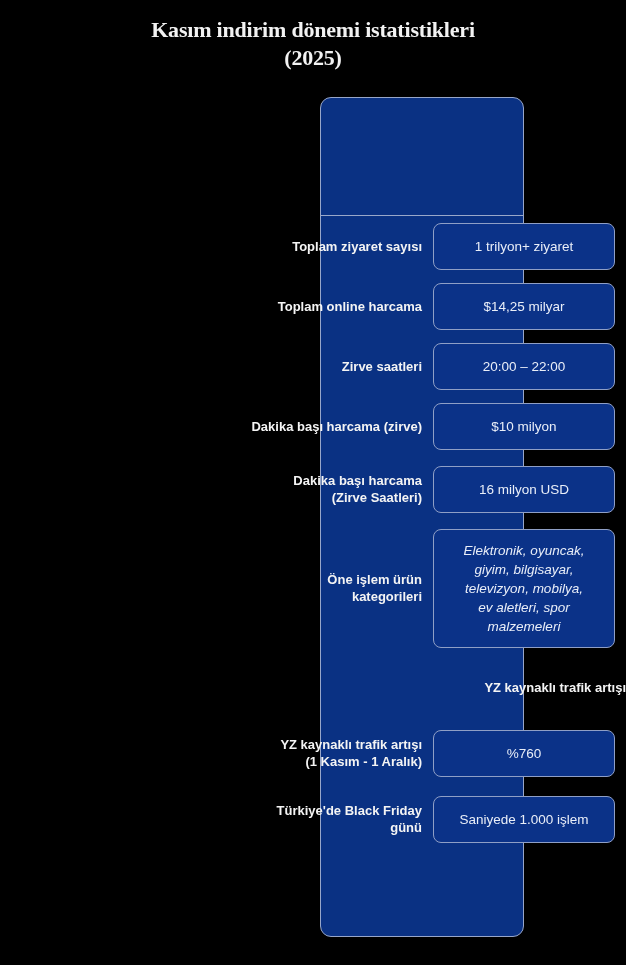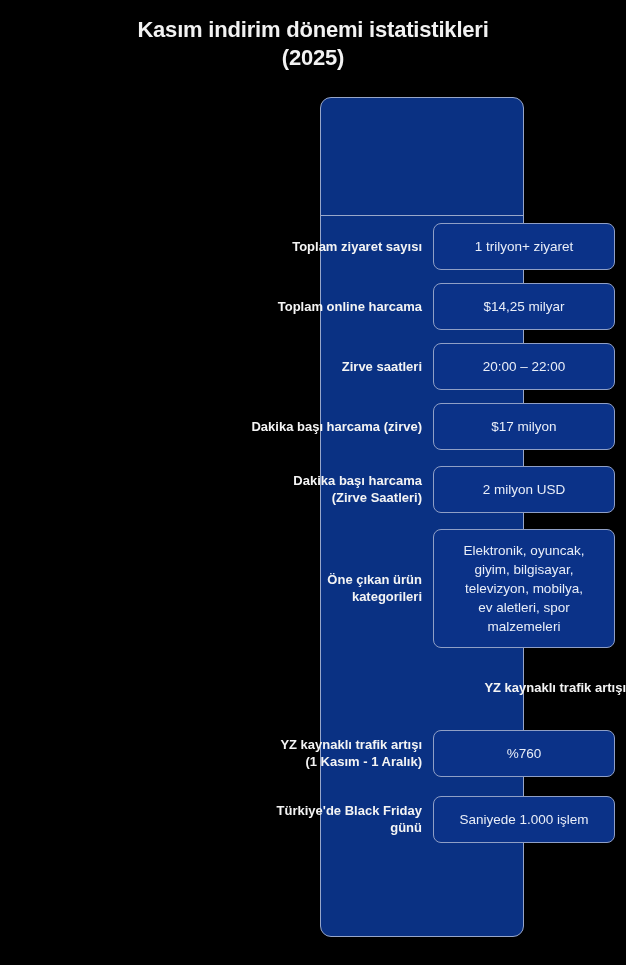--- a/index.html
+++ b/index.html
@@ -22,20 +22,21 @@
     left: 0;
     top: 16px;
     width: 626px;
     text-align: center;
     color: #f2f2f2;
     font-size: 22px;
     font-weight: bold;
     line-height: 28px;
     letter-spacing: -0.2px;
     white-space: pre-line;
+    font-family: Liberation Serif, serif;
   }
 
   
   #stats-table {
     position: absolute;
     left: 0;
     top: 97px;
     width: 626px;
     height: 840px;
   }
@@ -116,21 +117,21 @@
     padding: 13px 6px;
     white-space: pre-line;
   }
 
   
   .h-std   { height: 60px; align-items: center; }
   .h-tall  { height: 66px; }
   .h-multi { height: 132px; }
   .h-last  { height: 66px; align-items: center; }
 
-  .h-multi .value-box { padding: 11px 20px; }
+  .h-multi .value-box { padding: 11px 20px; font-style: italic; }
 </style>
 </head>
 <body>
 
 <div id="page-title">Kasım indirim dönemi istatistikleri
 (2025)</div>
 
 <div id="stats-table">
 
   <div id="value-panel">
@@ -157,34 +158,34 @@
     <div class="stat-row h-std">
       <div class="row-label">Zirve saatleri</div>
       <div class="value-cell">
         <div class="value-box">20:00 – 22:00</div>
       </div>
     </div>
 
     <div class="stat-row h-std">
       <div class="row-label">Dakika başı harcama (zirve)</div>
       <div class="value-cell">
-        <div class="value-box">$17 milyon</div>
+        <div class="value-box">$10 milyon</div>
       </div>
     </div>
 
     <div class="stat-row h-tall">
       <div class="row-label">Dakika başı harcama
 (Zirve Saatleri)</div>
       <div class="value-cell">
-        <div class="value-box">2 milyon USD</div>
+        <div class="value-box">16 milyon USD</div>
       </div>
     </div>
 
     <div class="stat-row h-multi">
-      <div class="row-label">Öne çıkan ürün
+      <div class="row-label">Öne işlem ürün
 kategorileri</div>
       <div class="value-cell">
         <div class="value-box">Elektronik, oyuncak,
 giyim, bilgisayar,
 televizyon, mobilya,
 ev aletleri, spor
 malzemeleri</div>
       </div>
     </div>
 

